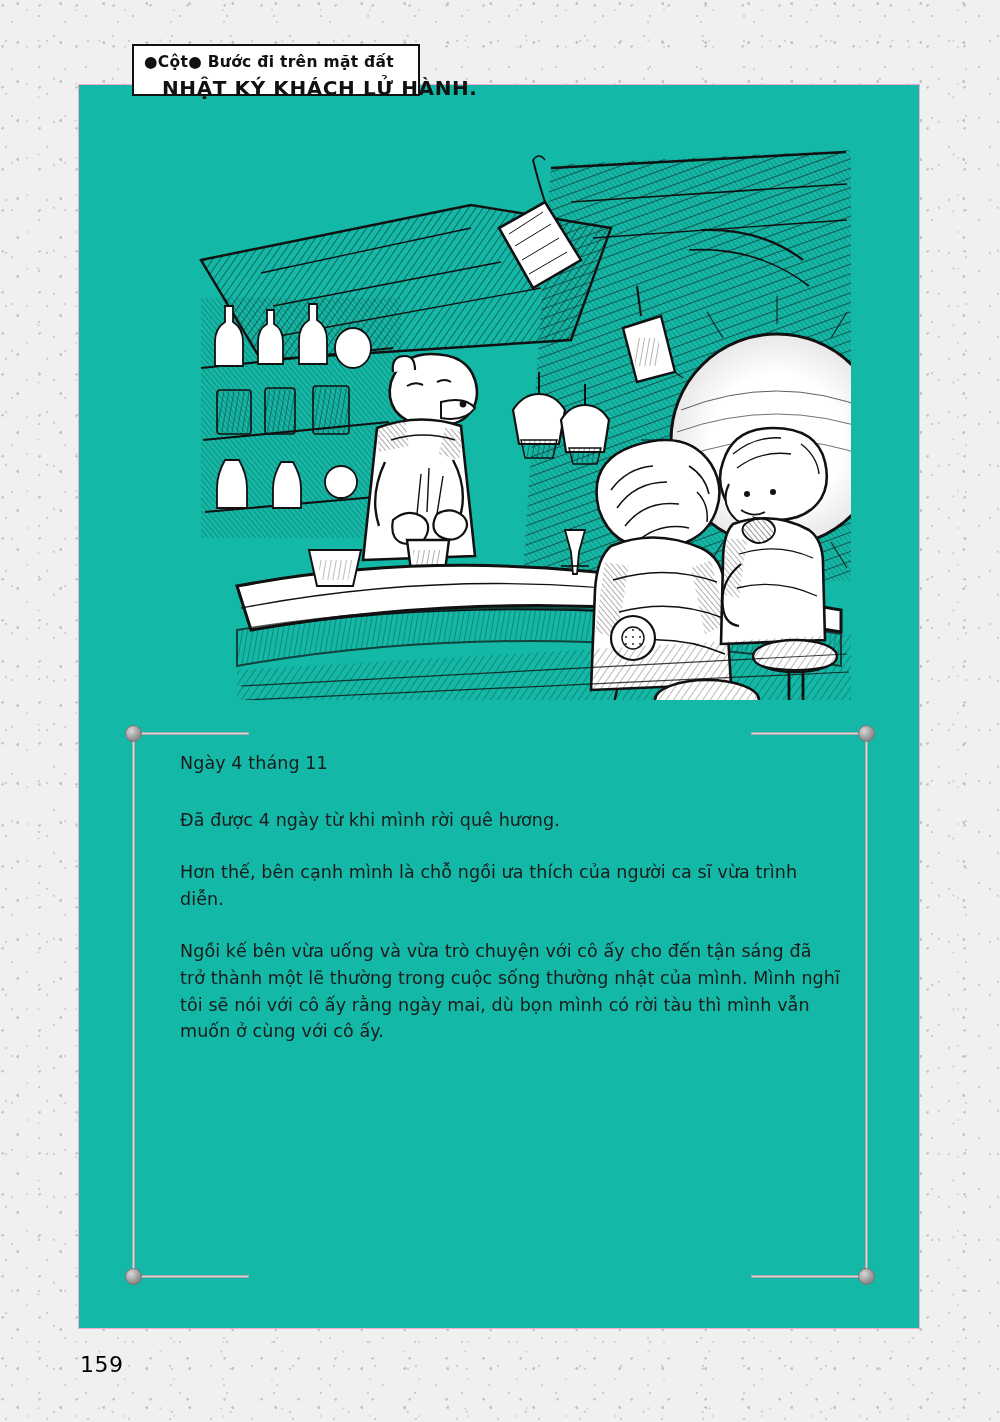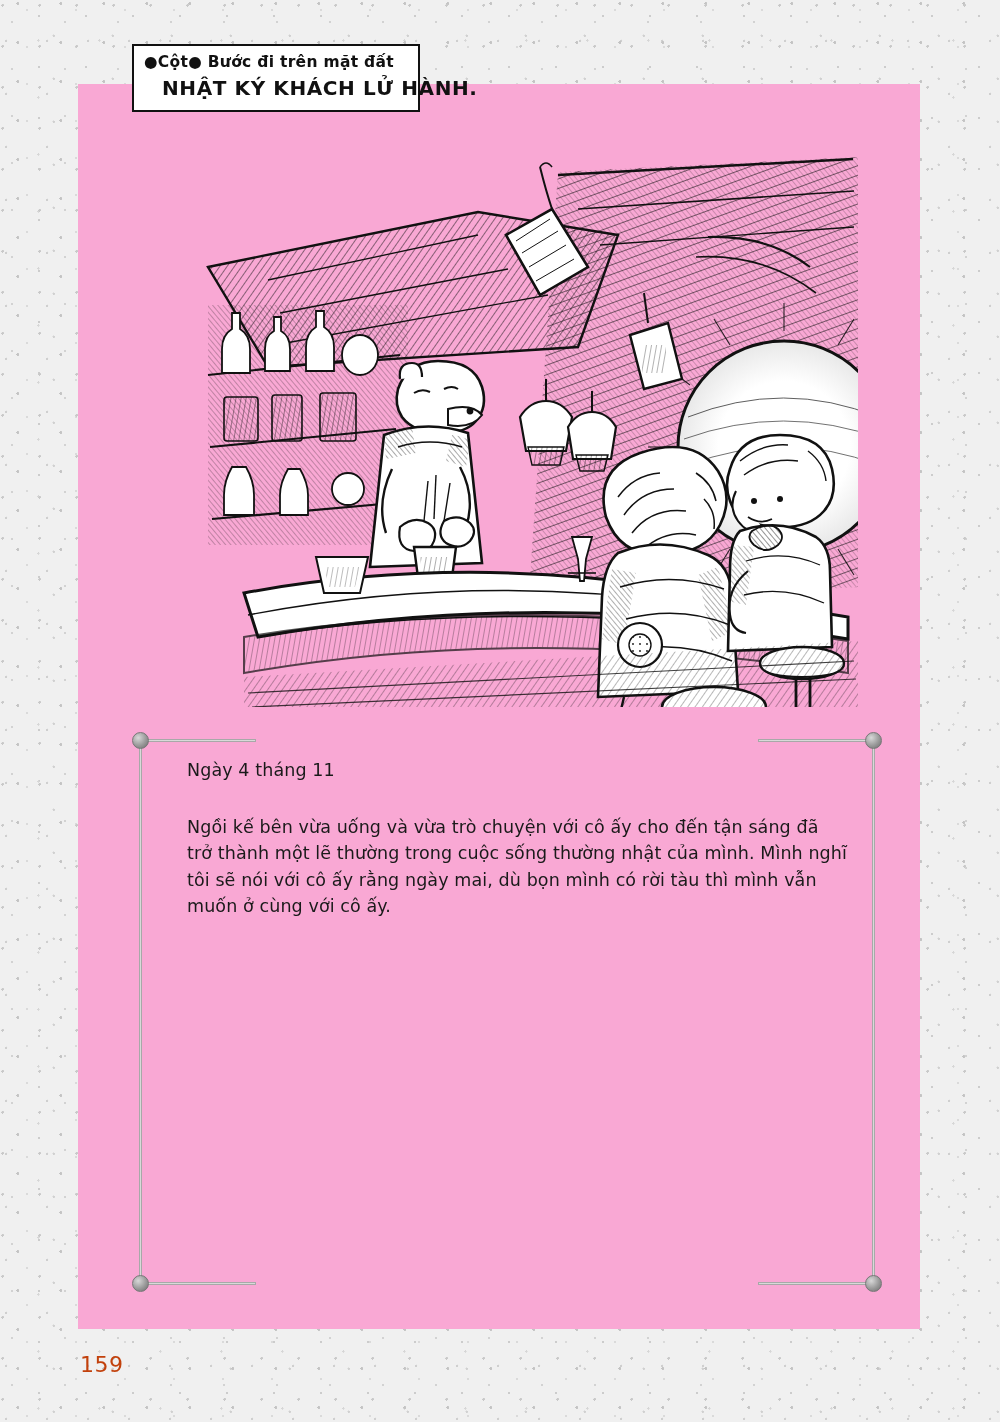--- a/index.html
+++ b/index.html
@@ -30,30 +30,30 @@
       radial-gradient(circle at 15% 77%, #cfcfcf 0 1.2px, transparent 1.4px),
       radial-gradient(circle at 55% 27%, #dadada 0 1.0px, transparent 1.2px);
     background-size: 37px 41px, 53px 47px, 43px 39px, 61px 57px, 47px 51px, 59px 43px, 41px 53px, 49px 37px;
   }
 
   
   .sheet {
     position: absolute;
     left: 78px; top: 84px;
     width: 842px; height: 1245px;
-    background: #f9a8d4;
-    border: 8px solid #f9a8d4;
+    background: #14b8a6;
+    border: 1px solid #f9a8d4;
     box-sizing: border-box;
   }
 
   
   .title-box {
     position: absolute;
     left: 132px; top: 44px;
-    width: 288px; height: 68px;
+    width: 288px; height: 52px;
     background: #ffffff;
     border: 2px solid #111111;
     box-sizing: border-box;
     padding: 7px 10px 0 10px;
     z-index: 20;
   }
   .title-line1 {
     font-family: "DejaVu Sans", sans-serif;
     font-size: 15.5px;
     font-weight: 700;
@@ -136,21 +136,21 @@
     margin-bottom: 30px;
   }
   .diary-text p:last-child { margin-bottom: 10px; }
 
   
   .folio {
     position: absolute;
     left: 80px; top: 1352px;
     font-family: "DejaVu Sans", sans-serif;
     font-size: 22px;
-    color: #c2410c;
+    color: #000000;
     letter-spacing: 0.5px;
   }
 </style>
 </head>
 <body>
 
 <div class="page-bg"></div>
 
 <div class="sheet">
 
@@ -413,20 +413,22 @@
       <span class="rail bot-l"></span>
       <span class="rail bot-r"></span>
       <span class="corner-dot tl"></span>
       <span class="corner-dot tr"></span>
       <span class="corner-dot bl"></span>
       <span class="corner-dot br"></span>
     </div>
 
     <div class="diary-text">
       <p class="heading">Ngày 4 tháng 11</p>
+      <p>Đã được 4 ngày từ khi mình rời quê hương.</p>
+      <p>Hơn thế, bên cạnh mình là chỗ ngồi ưa thích của người ca sĩ vừa trình diễn.</p>
       <p>Ngồi kế bên vừa uống và vừa trò chuyện với cô ấy cho đến tận sáng đã trở thành một lẽ thường trong cuộc sống thường nhật của mình. Mình nghĩ tôi sẽ nói với cô ấy rằng ngày mai, dù bọn mình có rời tàu thì mình vẫn muốn ở cùng với cô ấy.</p>
     </div>
   </div>
 
 </div>
 
 <div class="title-box">
   <div class="title-line1">●Cột● Bước đi trên mặt đất</div>
   <div class="title-line2">NHẬT KÝ KHÁCH LỬ HÀNH.</div>
 </div>

